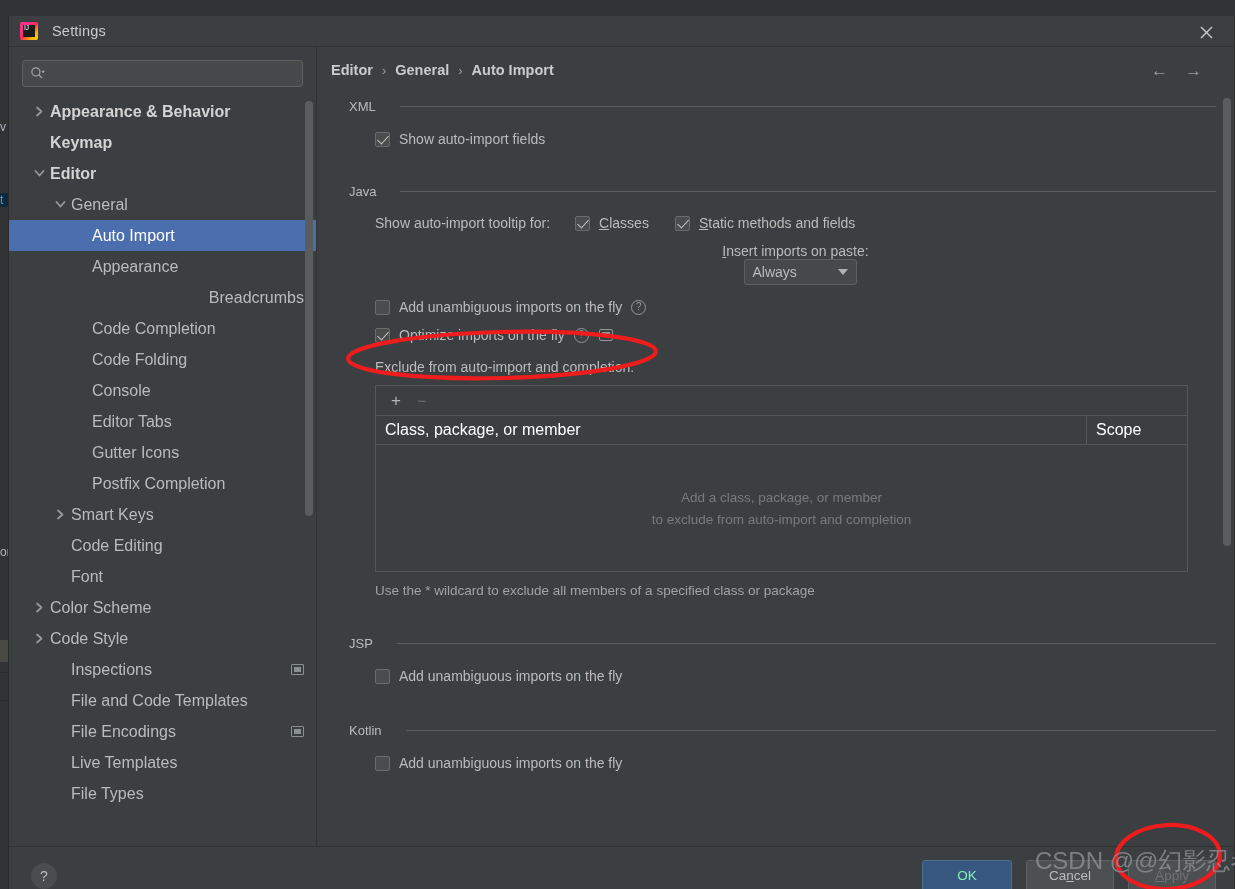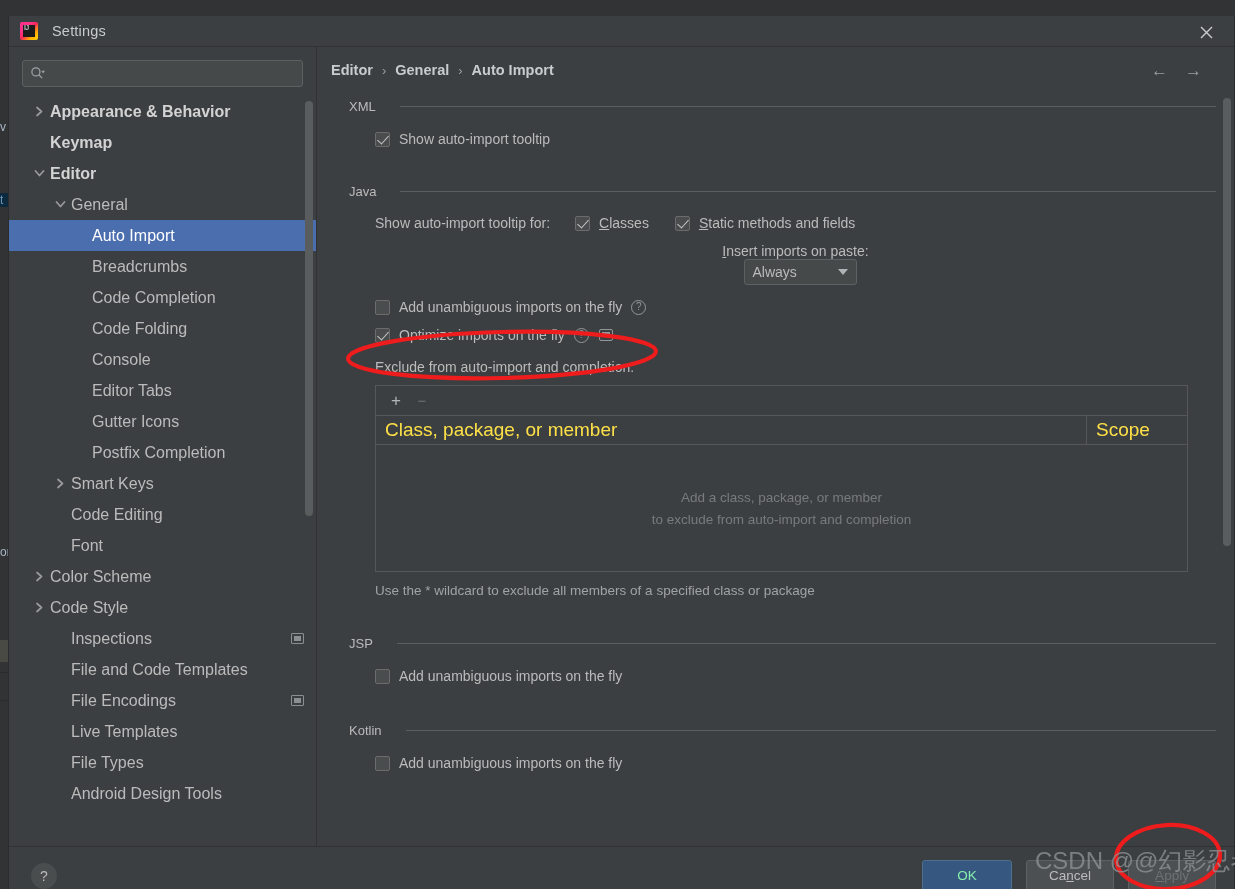--- a/index.html
+++ b/index.html
@@ -346,22 +346,22 @@
     cursor: default;
     line-height: 1;
   }
   .tb-btn.disabled { color: #6e7173; font-size: 15px; }
   .table-head {
     display: flex;
     height: 29px;
     border-bottom: 1px solid #555759;
   }
   .th {
-    font-size: 19px;
-    color: #fde047;
+    font-size: 16px;
+    color: #ffffff;
     display: flex;
     align-items: center;
     padding: 0 9px;
   }
   .th.c1 { flex: 1; border-right: 1px solid #555759; }
   .th.c2 { width: 100px; }
   .table-body {
     height: 126px;
     display: flex;
     flex-direction: column;
@@ -513,20 +513,24 @@
                   </svg>
                 </span>
                 <span class="label">General</span>
               </div>
               <div class="tree-row selected" style="padding-left: 66px;">
                 <span class="arrow none"></span>
                 <span class="label">Auto Import</span>
               </div>
               <div class="tree-row" style="padding-left: 66px;">
                 <span class="arrow none"></span>
+                <span class="label">Appearance</span>
+              </div>
+              <div class="tree-row" style="padding-left: 66px; justify-content: flex-end;">
+                <span class="arrow none"></span>
                 <span class="label">Breadcrumbs</span>
               </div>
               <div class="tree-row" style="padding-left: 66px;">
                 <span class="arrow none"></span>
                 <span class="label">Code Completion</span>
               </div>
               <div class="tree-row" style="padding-left: 66px;">
                 <span class="arrow none"></span>
                 <span class="label">Code Folding</span>
               </div>
@@ -592,24 +596,20 @@
                 <span class="label">File Encodings</span>
                 <span class="cfg-badge"></span>
               </div>
               <div class="tree-row" style="padding-left: 45px;">
                 <span class="arrow none"></span>
                 <span class="label">Live Templates</span>
               </div>
               <div class="tree-row" style="padding-left: 45px;">
                 <span class="arrow none"></span>
                 <span class="label">File Types</span>
-              </div>
-              <div class="tree-row" style="padding-left: 45px;">
-                <span class="arrow none"></span>
-                <span class="label">Android Design Tools</span>
               </div>
             </div>
           <div class="sb-scroll" style="top:5px; height:415px;"></div>
         </div>
       </div>
 
       <div class="content">
 
         <div class="crumbs">
           <span class="crumb">Editor</span>
@@ -625,21 +625,21 @@
 
         <div class="scroll-area">
 
           <div class="group" style="margin-top:6px;">
             <div class="group-head">
               <span class="gt">XML</span>
               <span class="gl"></span>
             </div>
             <div class="row" style="margin-top:17px;">
               <span class="cb checked"></span>
-              <span class="cb-label">Show auto-import tooltip</span>
+              <span class="cb-label">Show auto-import fields</span>
             </div>
           </div>
 
           <div class="group" style="margin-top:37px;">
             <div class="group-head">
               <span class="gt">Java</span>
               <span class="gl"></span>
             </div>
 
             <div class="row" style="margin-top:16px;">

